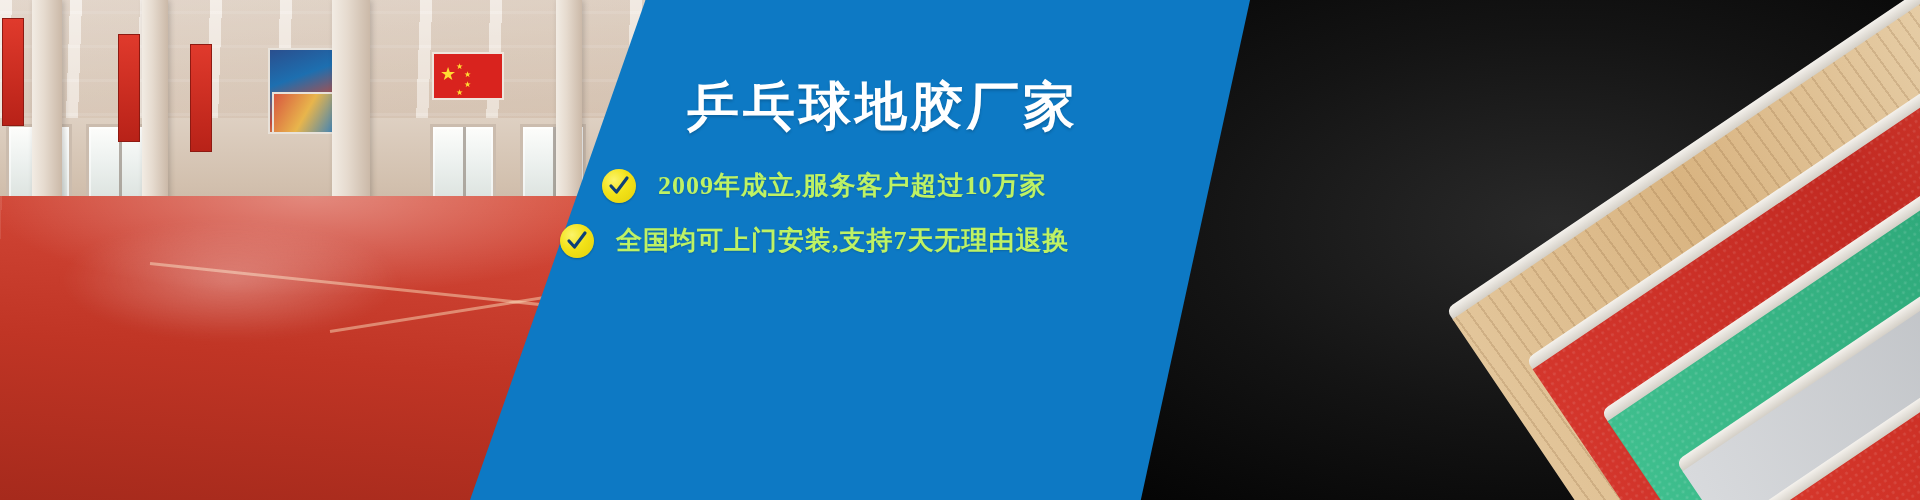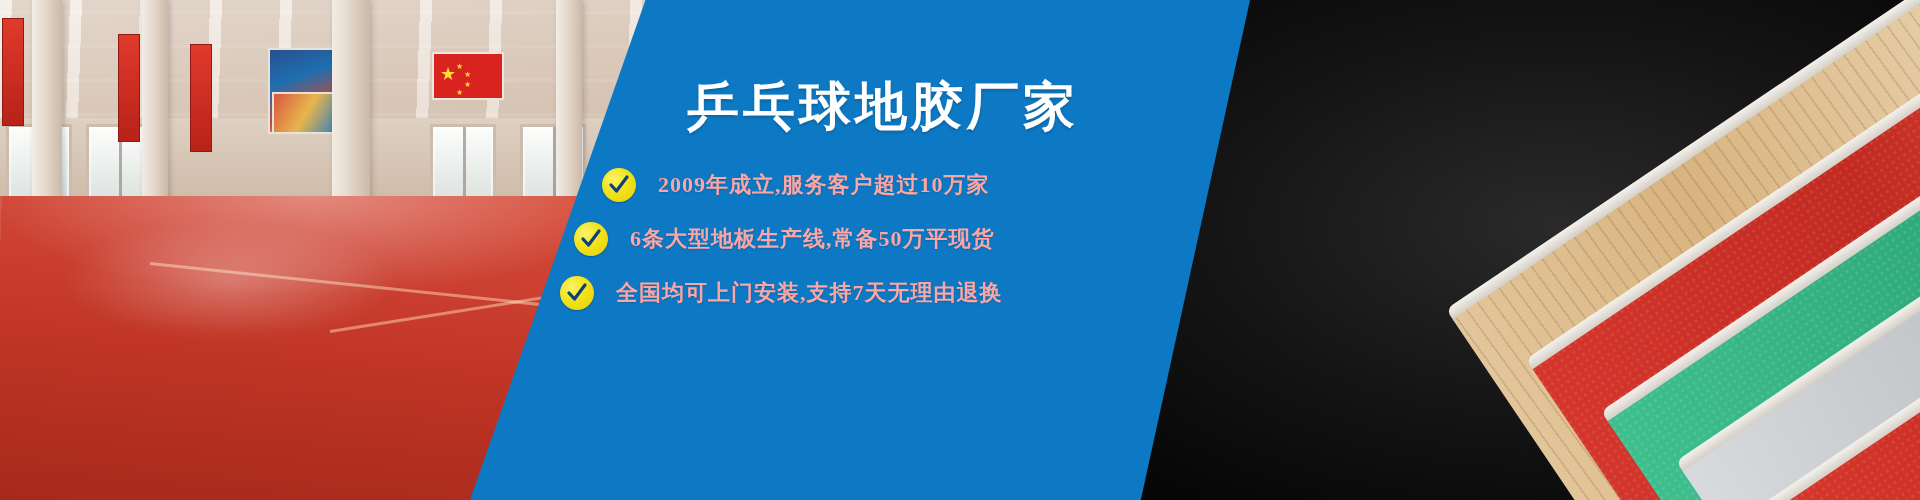--- a/index.html
+++ b/index.html
@@ -187,22 +187,22 @@
   }
   .check-badge{
     flex:0 0 auto;
     width:34px;height:34px;border-radius:50%;
     background:radial-gradient(circle at 35% 32%,#fbf46a 0%,#f2e218 45%,#e3cf0c 100%);
     position:relative;margin-right:22px;
     box-shadow:0 1px 2px rgba(0,0,0,.25);
   }
   .check-badge svg{position:absolute;left:6px;top:6px;}
   .bullet-text{
-    color:#fca5a5;
-    font-size:22px;
+    color:#bef264;
+    font-size:26px;
     font-weight:bold;
     letter-spacing:1px;
     white-space:nowrap;
     text-shadow:0 1px 2px rgba(0,0,0,.16);
   }
   
   .bullet.i0{margin-left:24px;}
   .bullet.i1{margin-left:10px;}
   .bullet.i2{margin-left:-4px;}
   .bullet.i3{margin-left:-18px;}
@@ -276,28 +276,20 @@
 
     <ul class="bullets">
       <li class="bullet i0">
         <span class="check-badge">
           <svg width="22" height="22" viewBox="0 0 22 22" aria-hidden="true">
             <path d="M3 11 L8.5 17 L19 3" fill="none" stroke="#0d3f78" stroke-width="3.2" stroke-linecap="round" stroke-linejoin="round"></path>
           </svg>
         </span>
         <span class="bullet-text">2009年成立,服务客户超过10万家</span>
       </li>
-      <li class="bullet i2">
-        <span class="check-badge">
-          <svg width="22" height="22" viewBox="0 0 22 22" aria-hidden="true">
-            <path d="M3 11 L8.5 17 L19 3" fill="none" stroke="#0d3f78" stroke-width="3.2" stroke-linecap="round" stroke-linejoin="round"></path>
-          </svg>
-        </span>
-        <span class="bullet-text">6条大型地板生产线,常备50万平现货</span>
-      </li>
       <li class="bullet i3">
         <span class="check-badge">
           <svg width="22" height="22" viewBox="0 0 22 22" aria-hidden="true">
             <path d="M3 11 L8.5 17 L19 3" fill="none" stroke="#0d3f78" stroke-width="3.2" stroke-linecap="round" stroke-linejoin="round"></path>
           </svg>
         </span>
         <span class="bullet-text">全国均可上门安装,支持7天无理由退换</span>
       </li>
     </ul>
   </div>

